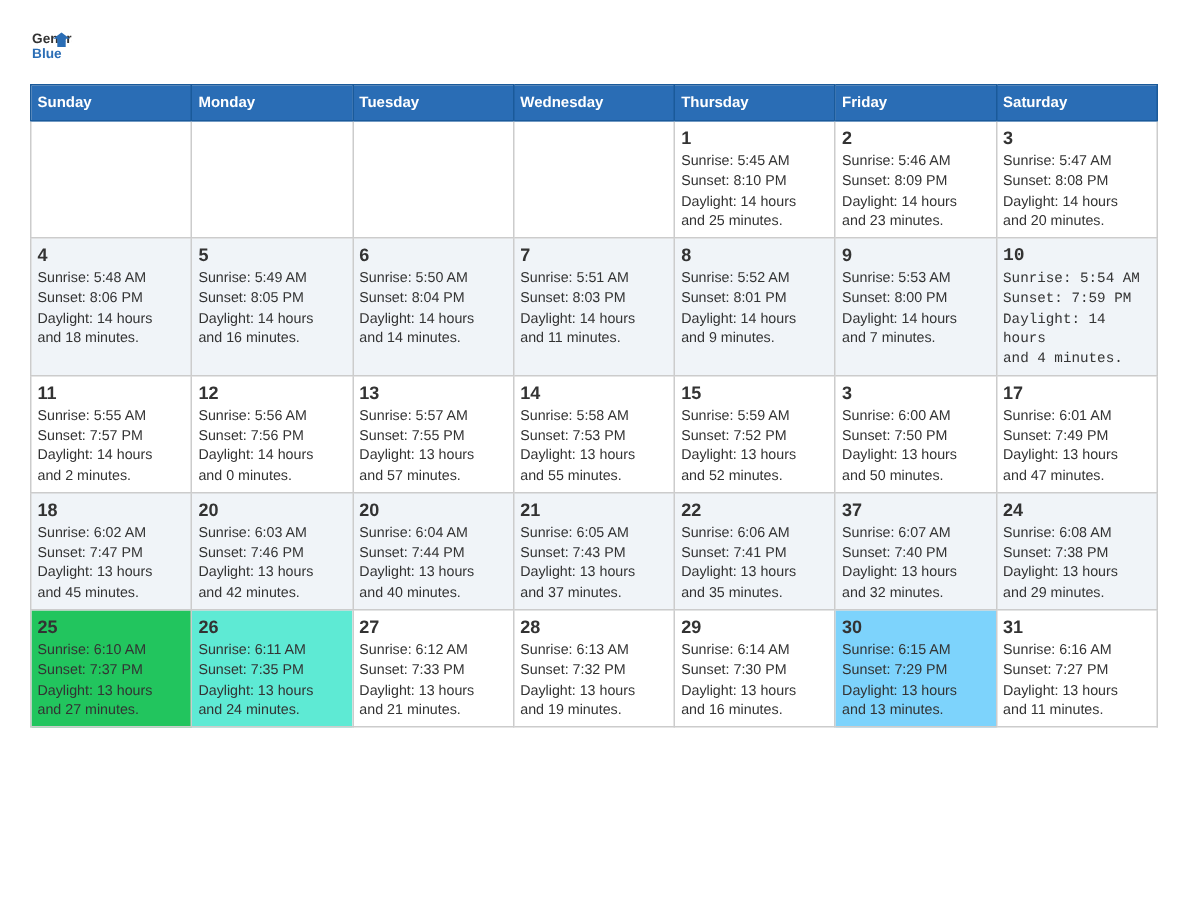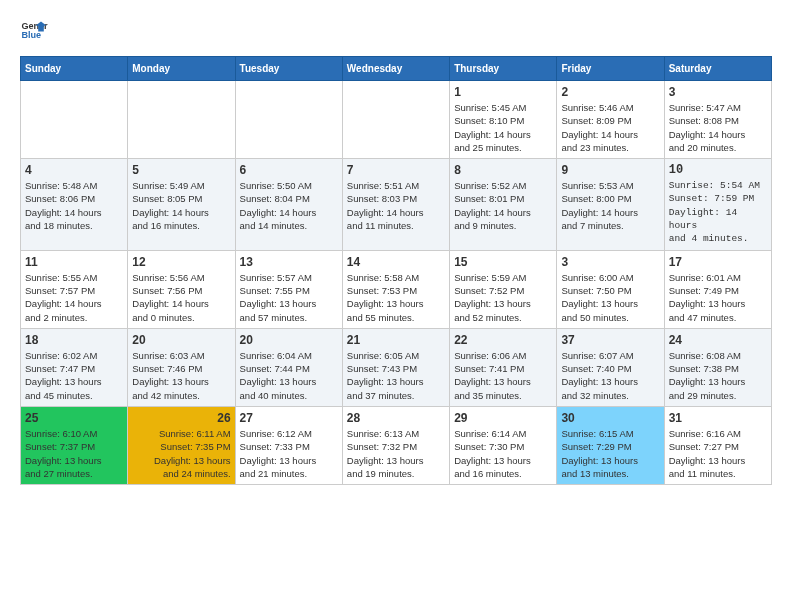--- a/index.html
+++ b/index.html
@@ -214,21 +214,21 @@
         <td style="background: rgb(240, 244, 248);">
           <span class="day-number">24</span>
           <div class="day-info">Sunrise: 6:08 AM<br>Sunset: 7:38 PM<br>Daylight: 13 hours<br>and 29 minutes.</div>
         </td>
       </tr>
       <tr>
         <td style="background: #22c55e;">
           <span class="day-number">25</span>
           <div class="day-info">Sunrise: 6:10 AM<br>Sunset: 7:37 PM<br>Daylight: 13 hours<br>and 27 minutes.</div>
         </td>
-        <td style="background: #eab308; text-align: right;">
+        <td style="background: #5eead4;">
           <span class="day-number">26</span>
           <div class="day-info">Sunrise: 6:11 AM<br>Sunset: 7:35 PM<br>Daylight: 13 hours<br>and 24 minutes.</div>
         </td>
         <td style="background: rgb(255, 255, 255);">
           <span class="day-number">27</span>
           <div class="day-info">Sunrise: 6:12 AM<br>Sunset: 7:33 PM<br>Daylight: 13 hours<br>and 21 minutes.</div>
         </td>
         <td style="background: rgb(255, 255, 255);">
           <span class="day-number">28</span>
           <div class="day-info">Sunrise: 6:13 AM<br>Sunset: 7:32 PM<br>Daylight: 13 hours<br>and 19 minutes.</div>

